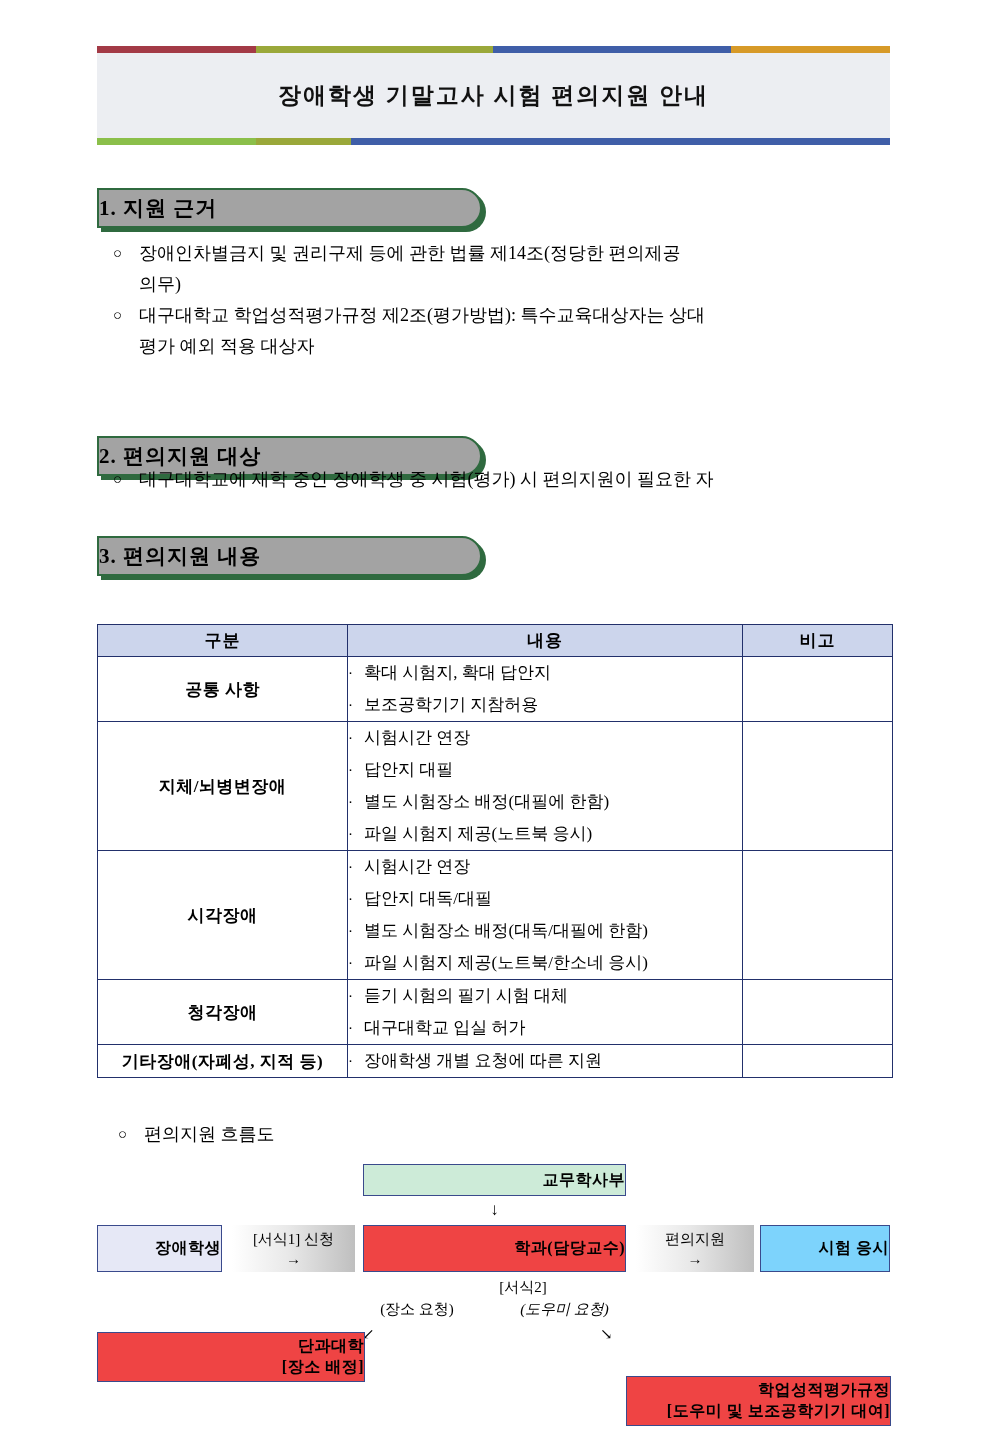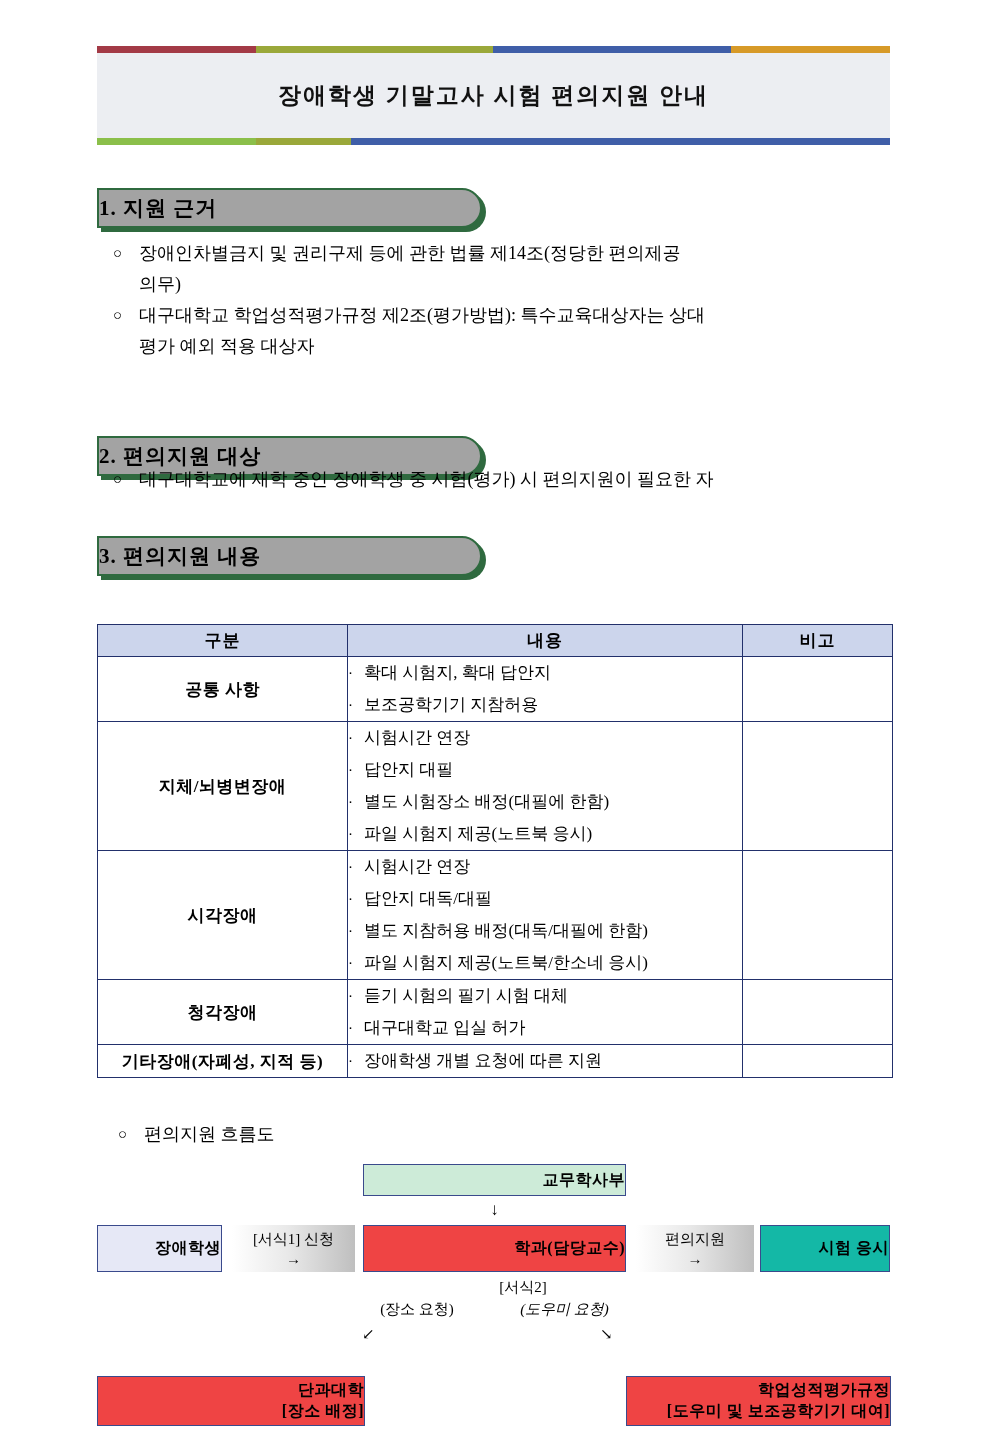--- a/index.html
+++ b/index.html
@@ -176,21 +176,21 @@
     flex-direction: column;
     align-items: flex-end;
     justify-content: center;
     font-size: 16px;
     font-weight: bold;
     text-align: center;
     letter-spacing: 0.5px;
   }
   .box.green { background: #cdebd8; border-color: #3a4a8c; }
   .box.lilac { background: #e6e8f6; }
-  .box.blue  { background: #14b8a6; font-family: Liberation Serif, serif; }
+  .box.blue  { background: #7dd3fc; font-family: Liberation Serif, serif; }
   .box.lav   { background: #ef4444; }
 
   .grad-right {
     position: absolute;
     box-sizing: border-box;
     background: linear-gradient(to right, #ffffff 0%, #e9e9e9 45%, #bfbfbf 100%);
     display: flex;
     flex-direction: column;
     align-items: center;
     justify-content: center;
@@ -327,21 +327,21 @@
             <div class="dash-line">
               <span class="dash-mark">·</span>
               <span>시험시간 연장</span>
             </div>
             <div class="dash-line">
               <span class="dash-mark">·</span>
               <span>답안지 대독/대필</span>
             </div>
             <div class="dash-line">
               <span class="dash-mark">·</span>
-              <span>별도 지참허용 배정(대독/대필에 한함)</span>
+              <span>별도 시험장소 배정(대독/대필에 한함)</span>
             </div>
             <div class="dash-line">
               <span class="dash-mark">·</span>
               <span>파일 시험지 제공(노트북/한소네 응시)</span>
             </div>
           </td>
           <td class="note"></td>
         </tr>
 
         <tr>
@@ -409,21 +409,21 @@
   <div class="plain-text" style="left:463px; top:1278px; width:120px;">[서식2]</div>
 
   <div class="plain-text" style="left:357px; top:1300px; width:120px;">(장소 요청)</div>
 
   <div class="plain-text" style="left:497px; top:1300px; width:135px;font-style:italic;">(도우미 요청)</div>
 
   <div class="tiny-arrow" style="left:362px; top:1325px;">↙</div>
 
   <div class="tiny-arrow" style="left:600px; top:1325px;">↘</div>
 
-  <div class="box lav" style="left:97px; top:1376px; width:268px; height:50px;">
+  <div class="box lav" style="left:97px; top:1332px; width:268px; height:50px;">
     <div>단과대학</div>
     <div>[장소 배정]</div>
   </div>
 
   <div class="box lav" style="left:626px; top:1376px; width:265px; height:50px;">
     <div>학업성적평가규정</div>
     <div>[도우미 및 보조공학기기 대여]</div>
   </div>
 
 </div>

